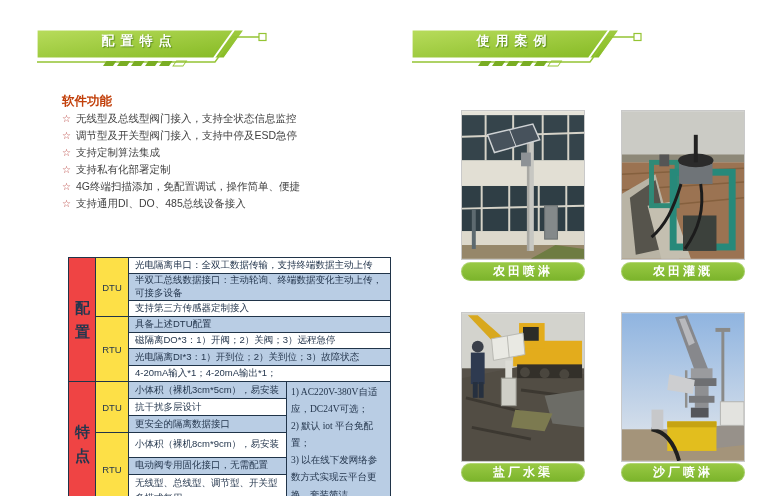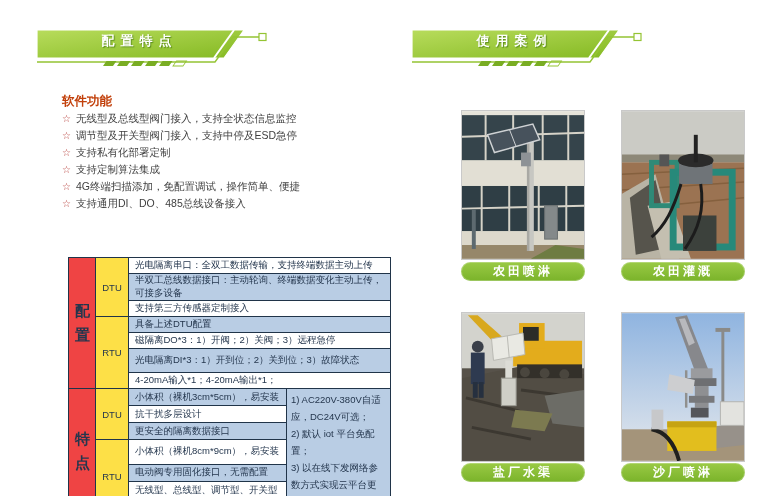--- a/index.html
+++ b/index.html
@@ -22,21 +22,21 @@
   
   table.spec{position:absolute;left:68px;top:257px;width:322px;border-collapse:collapse;
     table-layout:fixed;}
   table.spec td{border:1px solid #203449;font-size:9.5px;color:#24364d;padding:0 6px;
     overflow:hidden;}
   table.spec td.grp{text-align:right;font-weight:bold;font-size:15px;background:#ef4444;}
   table.spec td.grp span{display:inline-block;width:1em;line-height:1.6;word-break:break-all;}
   table.spec td.sub{text-align:center;background:#fde047;font-size:9.5px;}
   table.spec td.blue{background:#b9cde4;}
   table.spec td.notes{background:#b9cde4;vertical-align:middle;line-height:1.8;padding:2px 4px;}
-  table.spec td.notes div{margin:0;}
+  table.spec td.notes div{margin:0;font-family:Liberation Serif, serif;}
 
   
   .photo{position:absolute;width:124px;height:150px;border:1px solid #c9c9c9;box-sizing:border-box;
     background:#eee;}
   .photo svg{display:block;width:100%;height:100%;}
   .pill{position:absolute;width:124px;height:19px;border-radius:10px;text-align:center;
     line-height:19px;color:#ffffff;font-weight:bold;font-size:12px;letter-spacing:3px;
     background:linear-gradient(#9aca45,#7ab32a);box-shadow:inset 0 0 0 1px rgba(255,255,255,.25);}
 </style>
 </head>
@@ -89,22 +89,22 @@
         <rect x="166" y="35" width="10" height="5" fill="none" stroke="#94c433"></rect>
       </g>
     </svg>
     <span class="banner-title">使用案例</span>
   </div>
 
   <div class="sw-heading">软件功能</div>
   <div class="sw-list">
     <div class="sw-item"><span class="star">☆</span><span>无线型及总线型阀门接入，支持全状态信息监控</span></div>
     <div class="sw-item"><span class="star">☆</span><span>调节型及开关型阀门接入，支持中停及ESD急停</span></div>
+    <div class="sw-item"><span class="star">☆</span><span>支持定制算法集成</span></div>
     <div class="sw-item"><span class="star">☆</span><span>支持私有化部署定制</span></div>
-    <div class="sw-item"><span class="star">☆</span><span>支持定制算法集成</span></div>
     <div class="sw-item"><span class="star">☆</span><span>4G终端扫描添加，免配置调试，操作简单、便捷</span></div>
     <div class="sw-item"><span class="star">☆</span><span>支持通用DI、DO、485总线设备接入</span></div>
   </div>
 
   <table class="spec">
     <colgroup>
         <col style="width:27px">
         <col style="width:33px">
         <col style="width:158px">
         <col style="width:104px">
@@ -122,21 +122,21 @@
     <tr style="height:16px">
           <td colspan="2">支持第三方传感器定制接入</td>
         </tr>
     <tr style="height:16px">
       <td class="sub" rowspan="4">RTU</td>
       <td colspan="2" class="blue">具备上述DTU配置</td>
     </tr>
     <tr style="height:16px">
           <td colspan="2">磁隔离DO*3：1）开阀；2）关阀；3）远程急停</td>
         </tr>
-    <tr style="height:24px">
+    <tr style="height:17px">
           <td colspan="2" class="blue">光电隔离DI*3：1）开到位；2）关到位；3）故障状态</td>
         </tr>
     <tr style="height:16px">
           <td colspan="2">4-20mA输入*1；4-20mA输出*1；</td>
         </tr>
 
     <tr style="height:17px">
       <td class="grp" rowspan="6"><span>特点</span></td>
       <td class="sub" rowspan="3">DTU</td>
       <td class="blue">小体积（裸机3cm*5cm），易安装</td>

